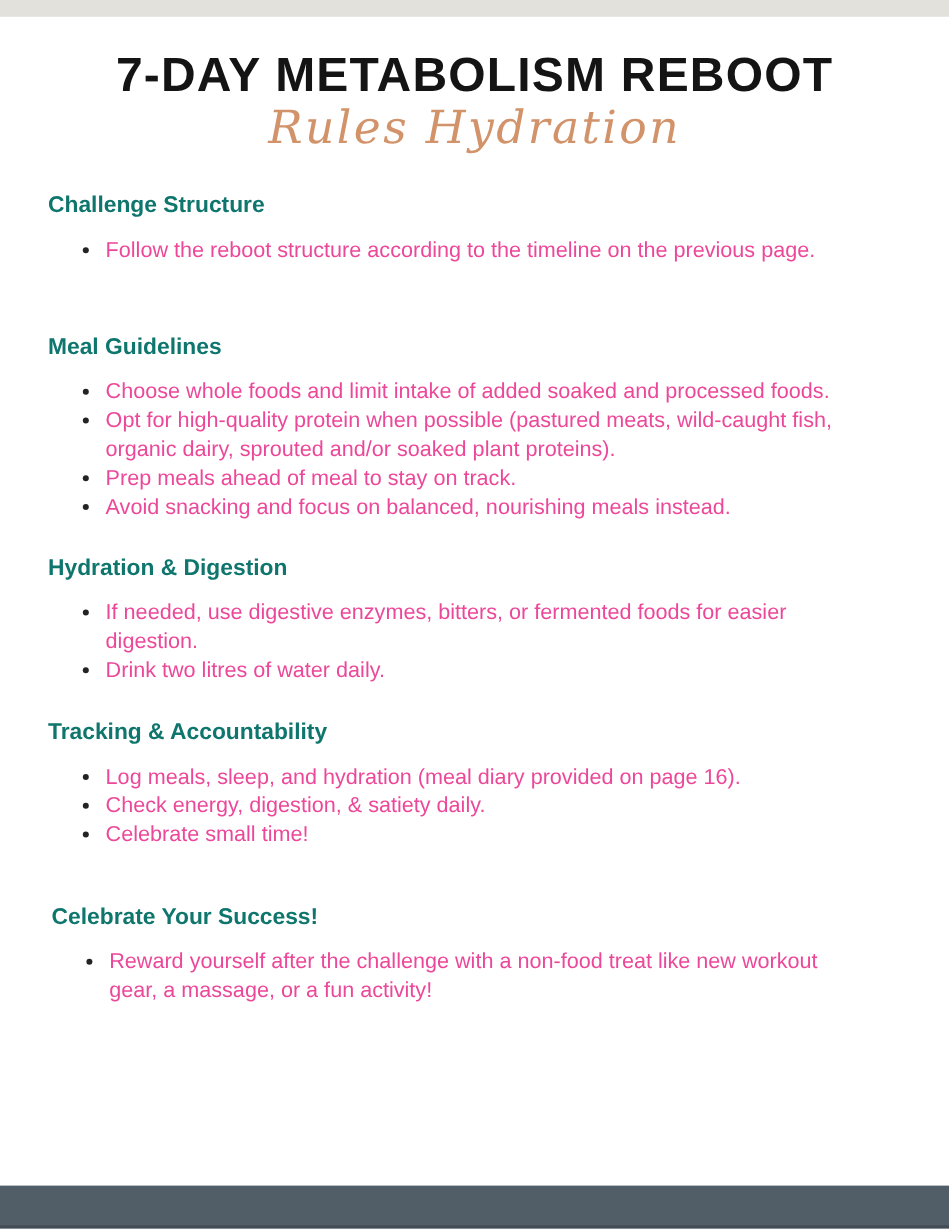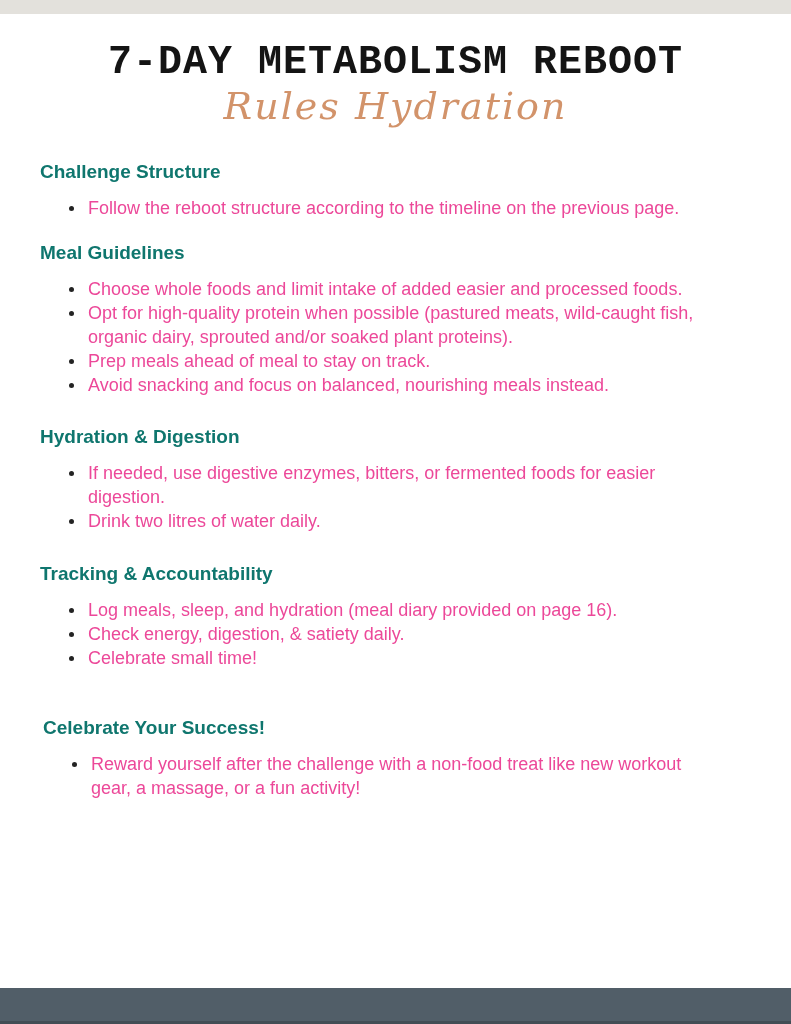--- a/index.html
+++ b/index.html
@@ -11,39 +11,39 @@
     overflow: hidden;
   }
   .top-bar {
     width: 100%;
     height: 14px;
     background: #e3e1dc;
   }
   header { text-align: center; }
   h1 {
     margin-top: 27px;
-    font-family: Liberation Mono, monospace;
+    font-family: Liberation Sans, sans-serif;
     font-weight: bold;
     font-size: 40px;
     line-height: 44px;
     letter-spacing: 1px;
     color: #141414;
   }
   .subtitle {
     margin-top: -5px;
     font-family: "DejaVu Serif", serif;
     font-style: italic;
     font-size: 38px;
     line-height: 52px;
     letter-spacing: 2px;
     color: #d2936a;
   }
   main { padding: 0 40px; }
   section:nth-of-type(1) { margin-top: 28px; }
-  section:nth-of-type(2) { margin-top: 21px; }
+  section:nth-of-type(2) { margin-top: 58px; }
   section:nth-of-type(3) { margin-top: 28px; }
   section:nth-of-type(4) { margin-top: 29px; }
   section:nth-of-type(5) { margin-top: 46px; margin-left: 3px; }
   section:nth-of-type(6) { margin-top: 41px; }
   h2 {
     font-size: 19px;
     line-height: 24px;
     font-weight: bold;
     color: #0f766e;
     margin-bottom: 12px;
@@ -95,21 +95,21 @@
     <span class="li-text">Follow the reboot structure according to the timeline on the previous page.</span>
   </li>
 </ul>
   </section>
 
   <section>
     <h2>Meal Guidelines</h2>
     <ul>
   <li>
     <span class="dot"></span>
-    <span class="li-text">Choose whole foods and limit intake of added easier and processed foods.</span>
+    <span class="li-text">Choose whole foods and limit intake of added soaked and processed foods.</span>
   </li>
 
   <li>
     <span class="dot"></span>
     <span class="li-text">Opt for high-quality protein when possible (pastured meats, wild-caught fish,
 organic dairy, sprouted and/or soaked plant proteins).</span>
   </li>
 
   <li>
     <span class="dot"></span>

